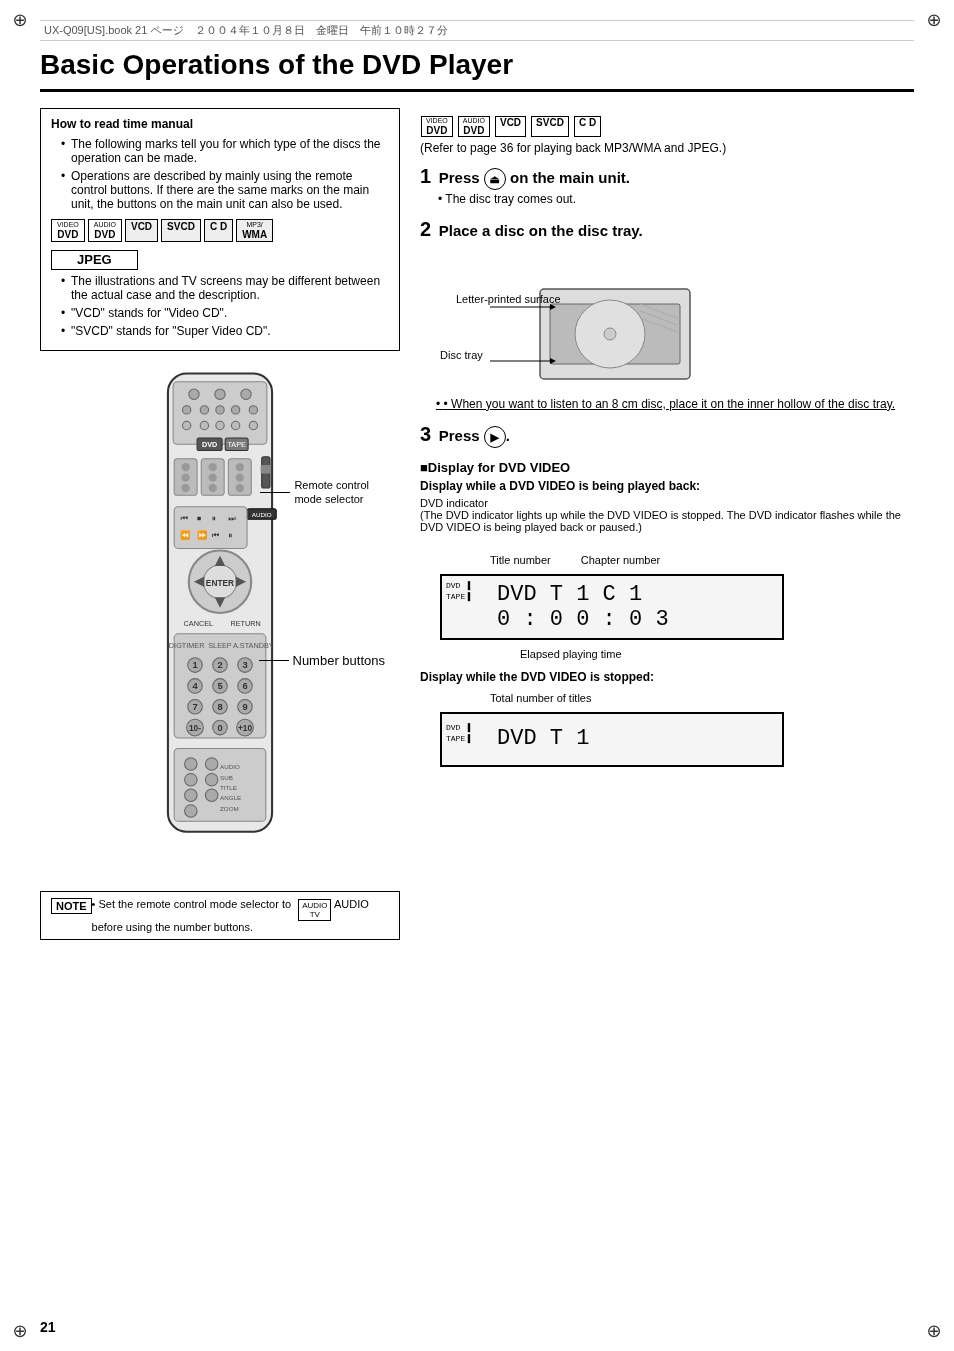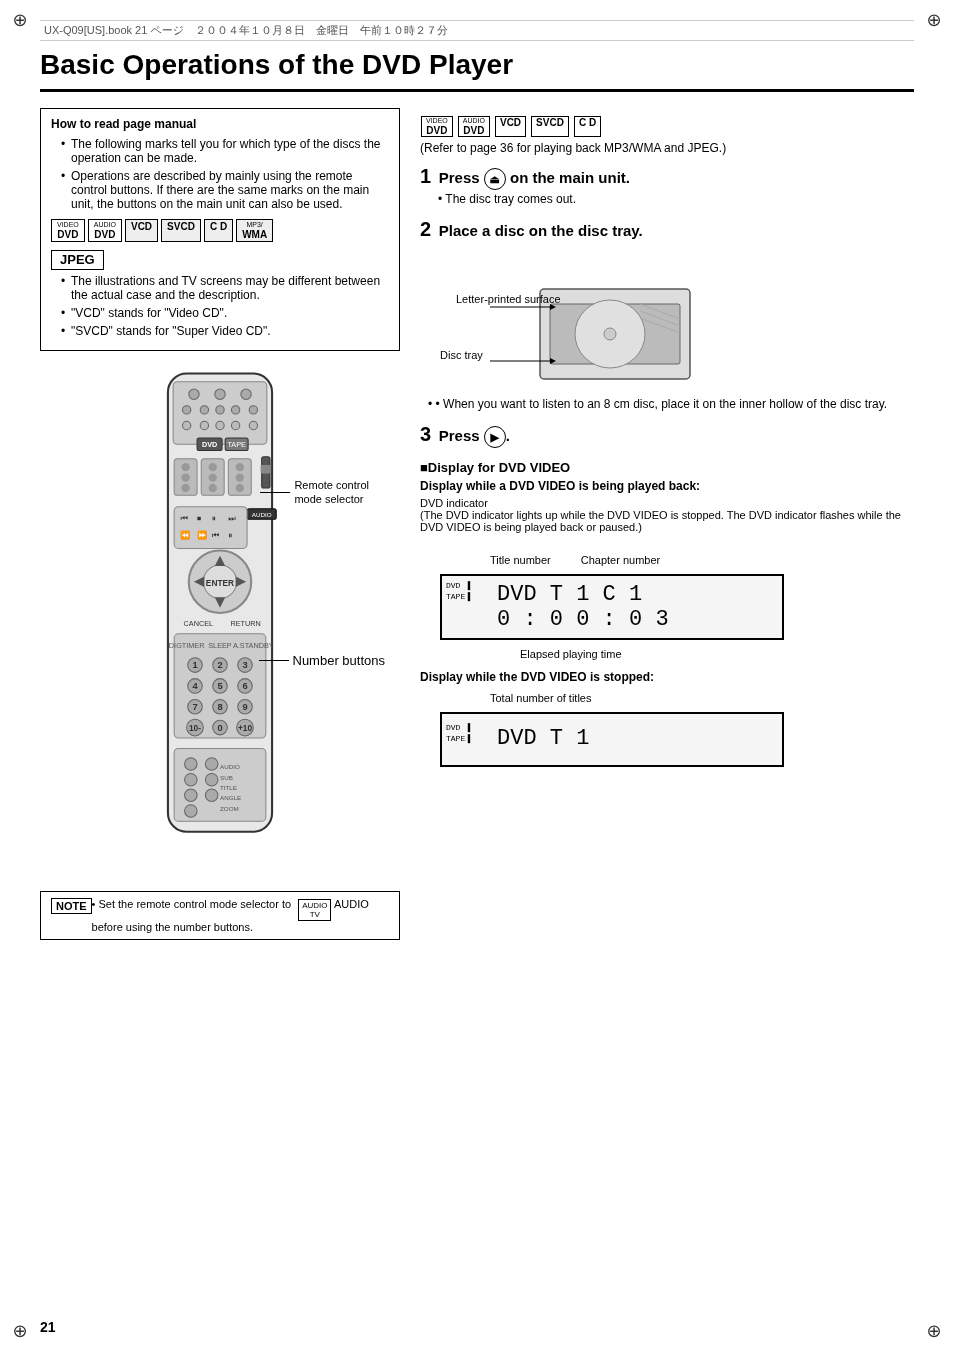--- a/index.html
+++ b/index.html
@@ -124,21 +124,21 @@
     .badge.cd {
       background: #eee;
     }
     .badge.mp3wma {
       background: #eee;
     }
     .badge.jpeg-big {
       font-size: 13px;
       font-weight: bold;
       border: 1.5px solid #000;
-      padding: 2px 8px;
+      padding: 2px 25px;
     }
 
     
     .remote-area {
       position: relative;
       width: 340px;
       height: 520px;
       margin: 0 auto;
     }
 
@@ -309,21 +309,21 @@
   <span>UX-Q09[US].book  21 ページ　２００４年１０月８日　金曜日　午前１０時２７分</span>
 </div>
 
 <h1 class="page-title">Basic Operations of the DVD Player</h1>
 
 <div class="main-content">
 
   <div class="left-col">
 
     <div class="how-to-box">
-      <div class="title">How to read page manual</div>
+      <div class="title">How to read time manual</div>
       <ul>
         <li>The following marks tell you for which type of the discs the operation can be made.</li>
         <li>Operations are described by mainly using the remote control buttons. If there are the same marks on the main unit, the buttons on the main unit can also be used.</li>
       </ul>
 
       <div class="format-badges">
         <span class="badge dvd-video">
           <span class="top-line">VIDEO</span>
           <span>DVD</span>
         </span>
@@ -539,21 +539,21 @@
 
           <line x1="50" y1="58" x2="110" y2="58" stroke="#000" stroke-width="1"></line>
           <polygon points="110,55 110,61 116,58" fill="#000"></polygon>
 
           <line x1="50" y1="112" x2="110" y2="112" stroke="#000" stroke-width="1"></line>
           <polygon points="110,109 110,115 116,112" fill="#000"></polygon>
         </svg>
         <div style="position:absolute; top:44px; left:16px; font-size:11px;">Letter-printed surface</div>
         <div style="position:absolute; top:100px; left:0; font-size:11px;">Disc tray</div>
       </div>
-      <div style="font-size:12px; margin-left:8px;">
+      <div style="font-size:12px; margin-left:16px;text-decoration:underline;">
         • <span>• When you want to listen to an 8 cm disc, place it on the inner hollow of the disc tray.</span>
       </div>
     </div>
 
     <div class="step">
       <span class="step-num">3</span>
       <span class="step-text">
         Press <span class="press-btn">▶</span>.
       </span>
     </div>

